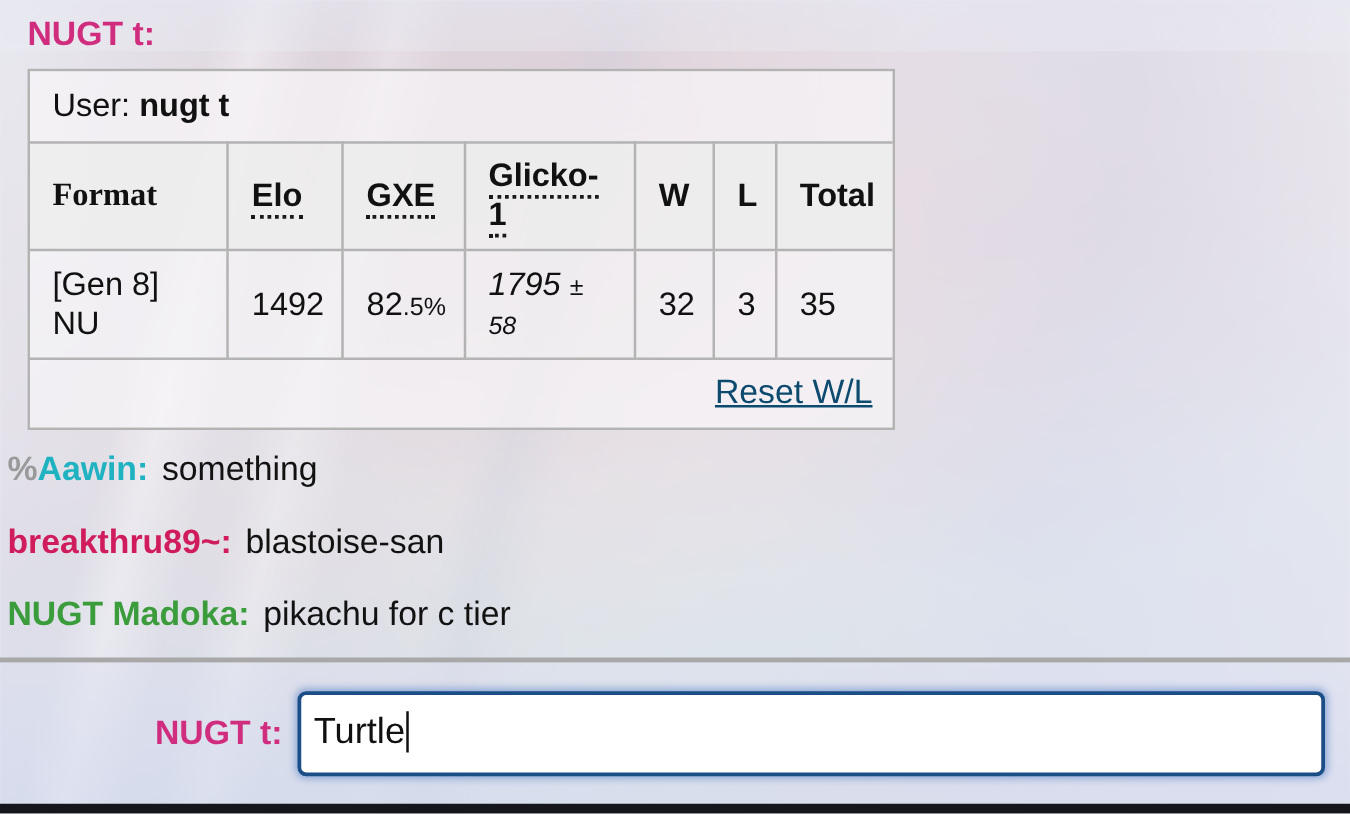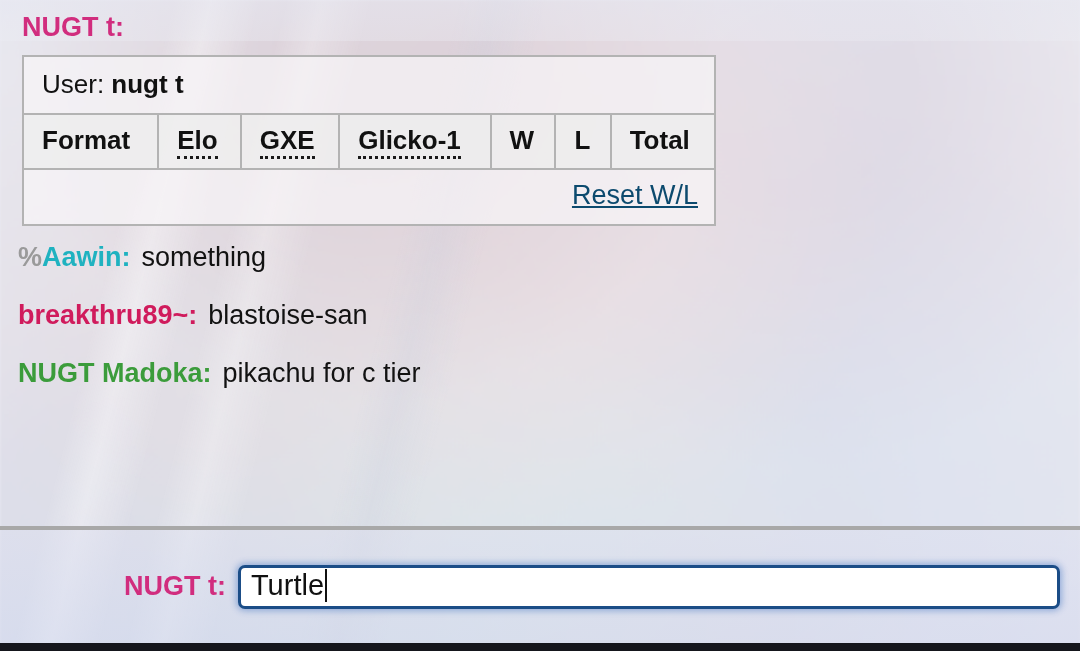--- a/index.html
+++ b/index.html
@@ -70,21 +70,21 @@
     font-weight: bold;
   }
   .chat-line .msg { flex: 0 1 auto; }
 
   #line-top {
     padding: 14px 0 0 22px;
     background: linear-gradient(180deg, rgba(232,233,242,.55), rgba(236,237,244,.35));
   }
 
   #msgs {
-    padding-left: 18px;
+    padding-left: 6px;
     margin-top: 18px;
   }
   #msgs .chat-line { margin-bottom: 31px; }
 
   
   #ladder-box {
     margin: 14px 0 0 22px;
     width: 694px;
     border: 2px solid #b3b3b3;
     background: rgba(248,246,248,.55);
@@ -109,21 +109,21 @@
     padding: 12px 14px 13px 18px;
   }
   tr.user-row td .uname-strong { font-weight: bold; }
 
   tr.head-row th {
     font-weight: bold;
     font-size: 26px;
     background: rgba(237,237,237,.80);
     padding: 10px 14px 12px 18px;
   }
-  tr.head-row th:first-child { border-left: 0; }
+  tr.head-row th:first-child { border-left: 0; font-family: Liberation Serif, serif; }
   tr.head-row th:last-child  { border-right: 0; }
 
   .dotted {
     border-bottom: 3px dotted #1a1a1a;
     padding-bottom: 1px;
   }
 
   tr.data-row td {
     background: rgba(246,244,248,.40);
     font-size: 26px;
@@ -169,21 +169,21 @@
   #composer-user {
     font-size: 27px;
     font-weight: bold;
     padding: 0 12px 0 0;
     margin-left: 124px;
     white-space: nowrap;
     flex: 0 0 auto;
   }
   #chat-input {
     flex: 1 1 auto;
-    height: 44px;
+    height: 68px;
     border: 3px solid #1b4d87;
     border-radius: 7px;
     background: #ffffff;
     box-shadow: 0 0 6px 2px rgba(60,110,190,.45);
     font-family: "Liberation Sans", sans-serif;
     font-size: 29px;
     color: #111;
     padding: 2px 8px 4px 10px;
     outline: none;
     display: flex;
@@ -232,20 +232,30 @@
           <tr class="head-row">
             <th><span>Format</span></th>
             <th><span class="dotted">Elo</span></th>
             <th><span class="dotted">GXE</span></th>
             <th><span class="dotted">Glicko-1</span></th>
             <th><span>W</span></th>
             <th><span>L</span></th>
             <th><span>Total</span></th>
           </tr>
 
+          <tr class="data-row">
+            <td>[Gen 8] NU</td>
+            <td class="elo-cell">1492</td>
+            <td class="gxe-cell"><span>82</span><span class="gxe-frac">.5</span><span class="gxe-pct">%</span></td>
+            <td class="glicko-cell"><span>1795</span>
+              <span class="dev">± 58</span></td>
+            <td>32</td>
+            <td>3</td>
+            <td>35</td>
+          </tr>
 
           <tr class="reset-row">
             <td colspan="7"><a class="reset-link" style="color: #0c4a6e;">Reset W/L</a></td>
           </tr>
         </tbody>
       </table>
     </div>
 
     <div id="msgs">
 

